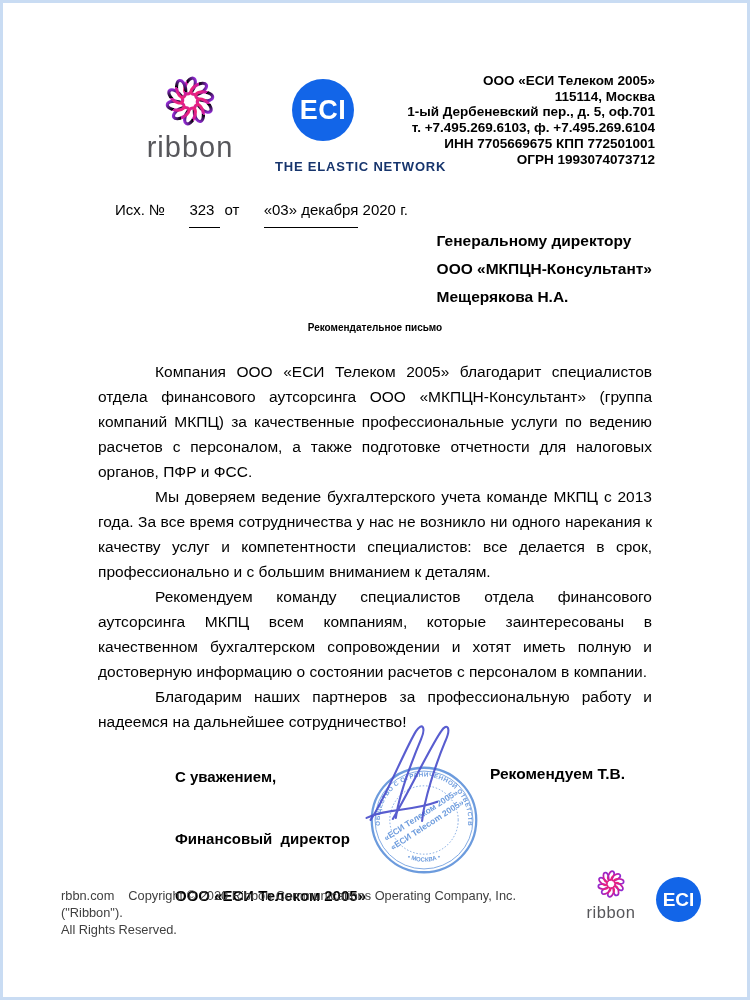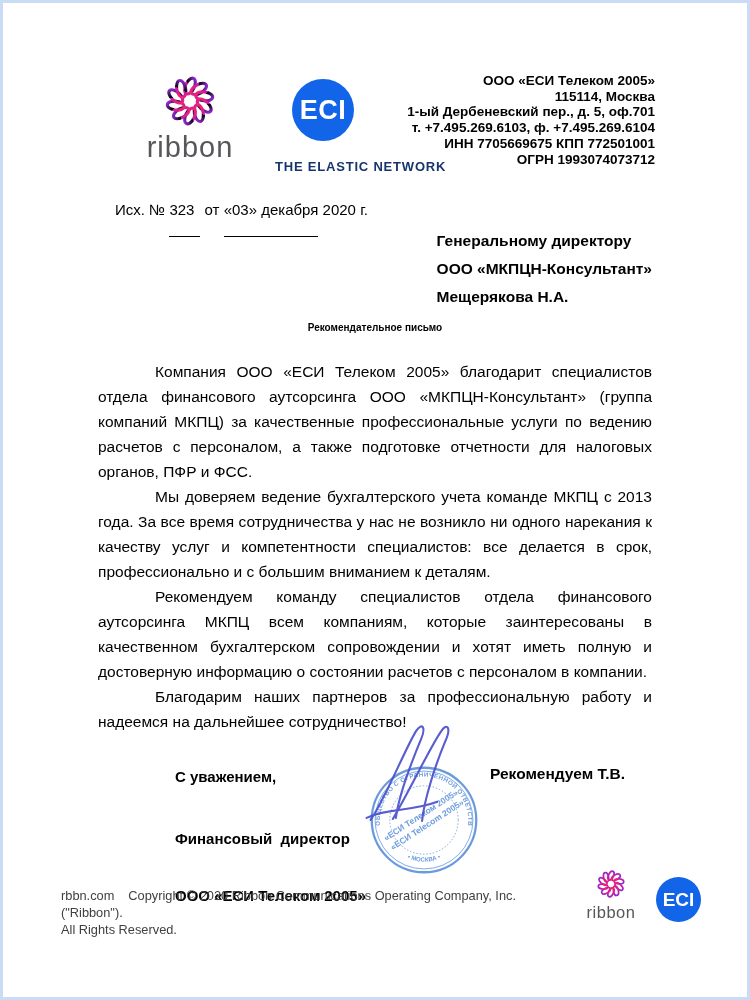--- a/index.html
+++ b/index.html
@@ -20,21 +20,21 @@
   .eci-logo-header{position:absolute;left:272px;top:76px;width:96px;text-align:center;}
   .eci-circle{width:62px;height:62px;border-radius:50%;background:#1265e8;color:#fff;
     display:flex;align-items:center;justify-content:center;font-weight:bold;font-size:27px;
     letter-spacing:.5px;margin:0 auto;}
   .eci-tagline{margin-top:18px;color:#17356d;font-size:13px;font-weight:bold;letter-spacing:.8px;white-space:nowrap;}
   
   .company-info{position:absolute;right:92px;top:70px;text-align:right;font-weight:bold;
     font-size:13.5px;line-height:15.7px;}
   
   .ref-line{position:absolute;left:112px;top:198px;font-size:15px;}
-  .ref-line .u{border-bottom:1px solid #000;padding-bottom:18px;}
+  .ref-line .u{border-bottom:1px solid #000;padding-bottom:9px;margin-left:20px;}
   .ref-line .pad{padding-right:6px;}
   
   .addressee{position:absolute;right:95px;top:224px;font-weight:bold;
     font-size:15.5px;line-height:28px;}
   
   .letter-body{position:absolute;left:95px;right:95px;top:319px;}
   .letter-title{text-align:center;font-weight:bold;font-size:10px;margin:0 0 26px 0;}
   .letter-body p{margin:0;font-size:15.5px;line-height:25px;text-align:justify;text-indent:57px;}
   
   .signoff{position:absolute;left:158px;top:726px;font-weight:bold;font-size:15px;line-height:19px;white-space:pre-wrap;margin-left:14px;}

